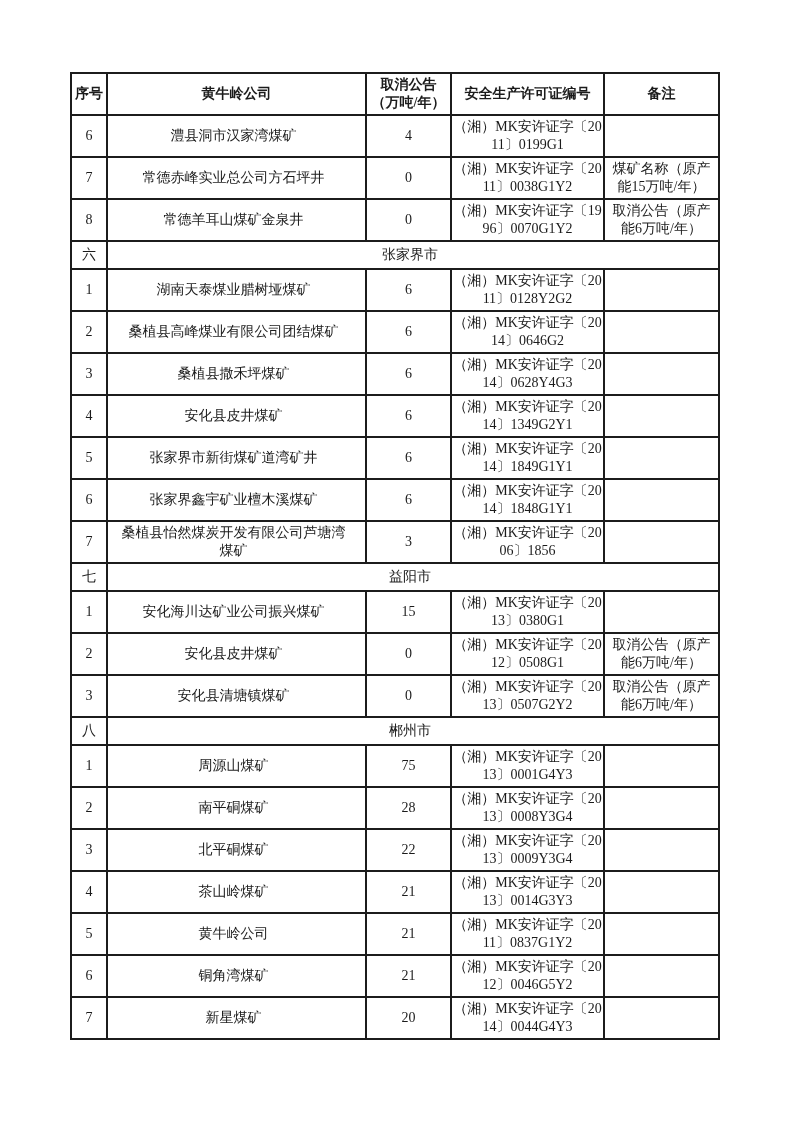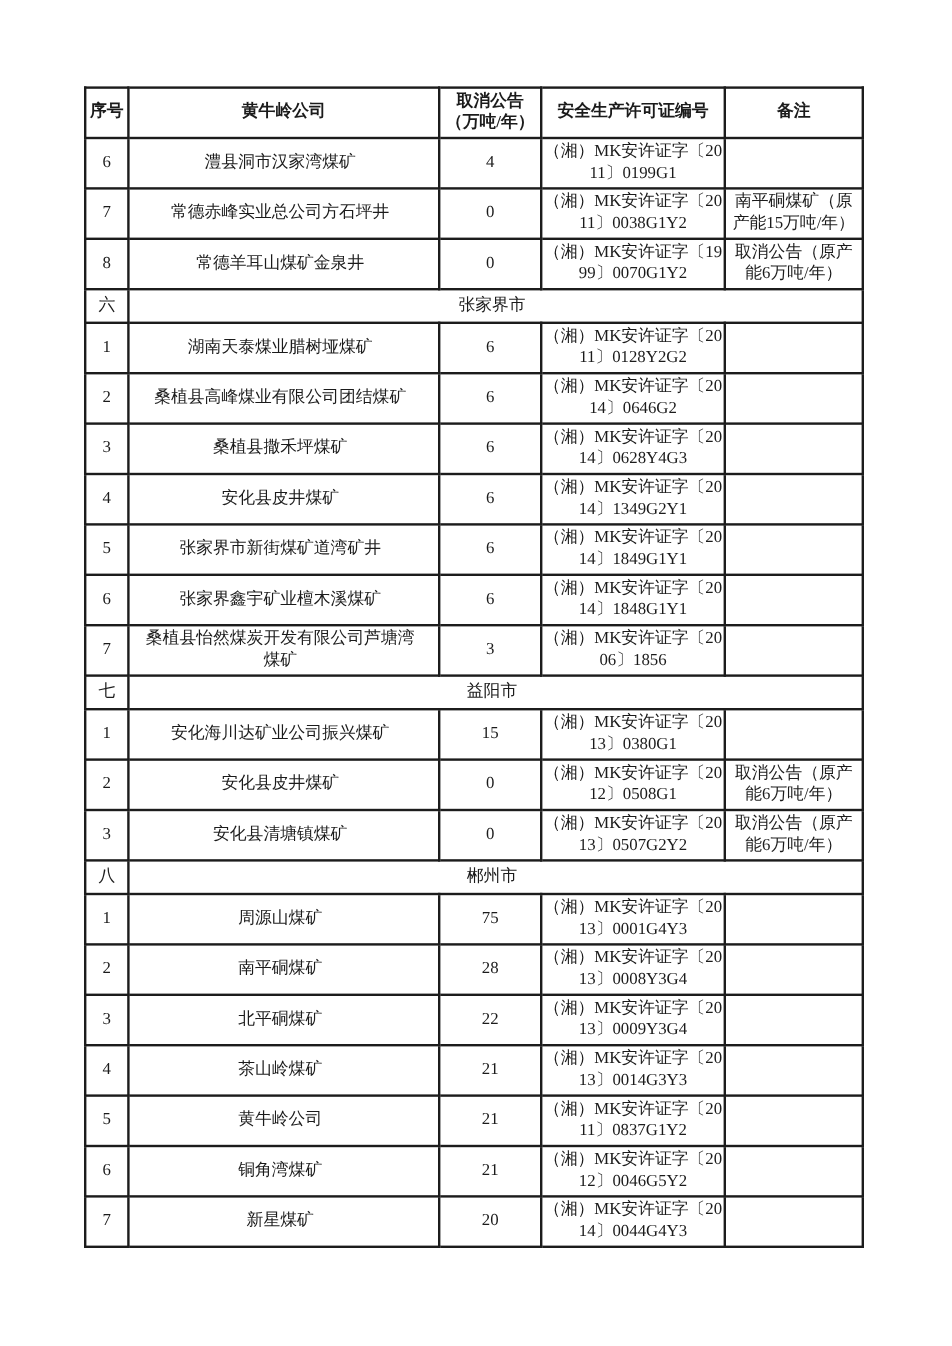--- a/index.html
+++ b/index.html
@@ -99,27 +99,27 @@
           <td class="name-cell">澧县洞市汉家湾煤矿</td>
           <td>4</td>
           <td class="license-cell">（湘）MK安许证字〔2011〕0199G1</td>
           <td class="remark-cell"></td>
         </tr>
         <tr>
           <td>7</td>
           <td class="name-cell">常德赤峰实业总公司方石坪井</td>
           <td>0</td>
           <td class="license-cell">（湘）MK安许证字〔2011〕0038G1Y2</td>
-          <td class="remark-cell">南平硐煤矿（原产能15万吨/年）</td>
+          <td class="remark-cell">煤矿名称（原产能15万吨/年）</td>
         </tr>
         <tr>
           <td>8</td>
           <td class="name-cell">常德羊耳山煤矿金泉井</td>
           <td>0</td>
-          <td class="license-cell">（湘）MK安许证字〔1999〕0070G1Y2</td>
+          <td class="license-cell">（湘）MK安许证字〔1996〕0070G1Y2</td>
           <td class="remark-cell">取消公告（原产能6万吨/年）</td>
         </tr>
         <tr class="section-row">
           <td>六</td>
           <td class="name-cell" colspan="4">张家界市</td>
         </tr>
         <tr>
           <td>1</td>
           <td class="name-cell">湖南天泰煤业腊树垭煤矿</td>
           <td>6</td>

